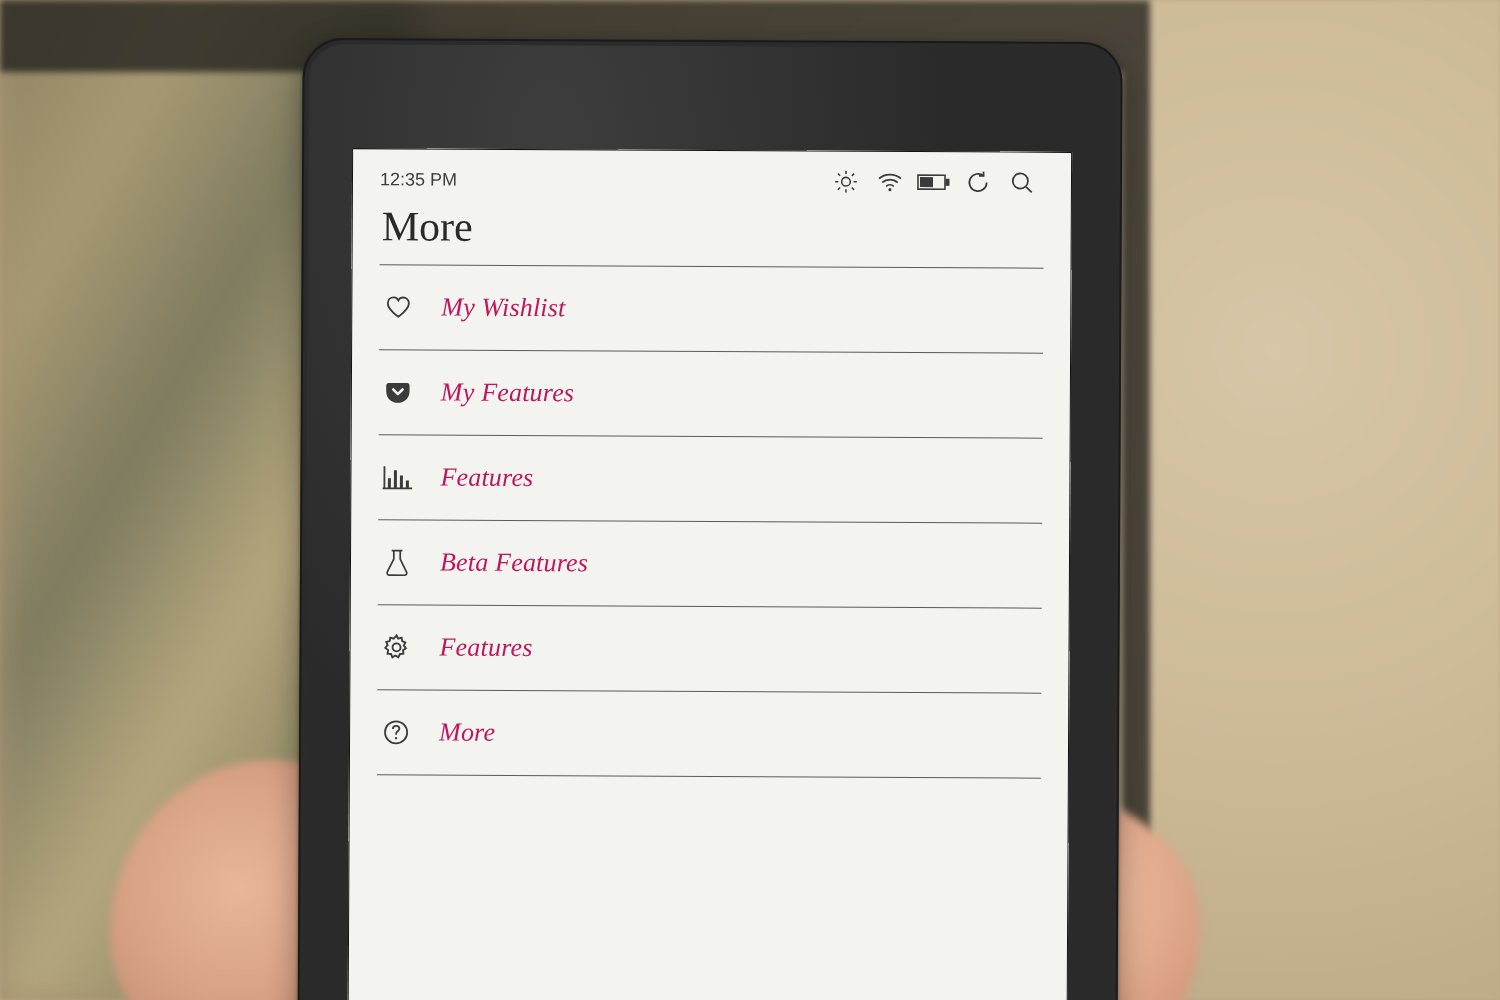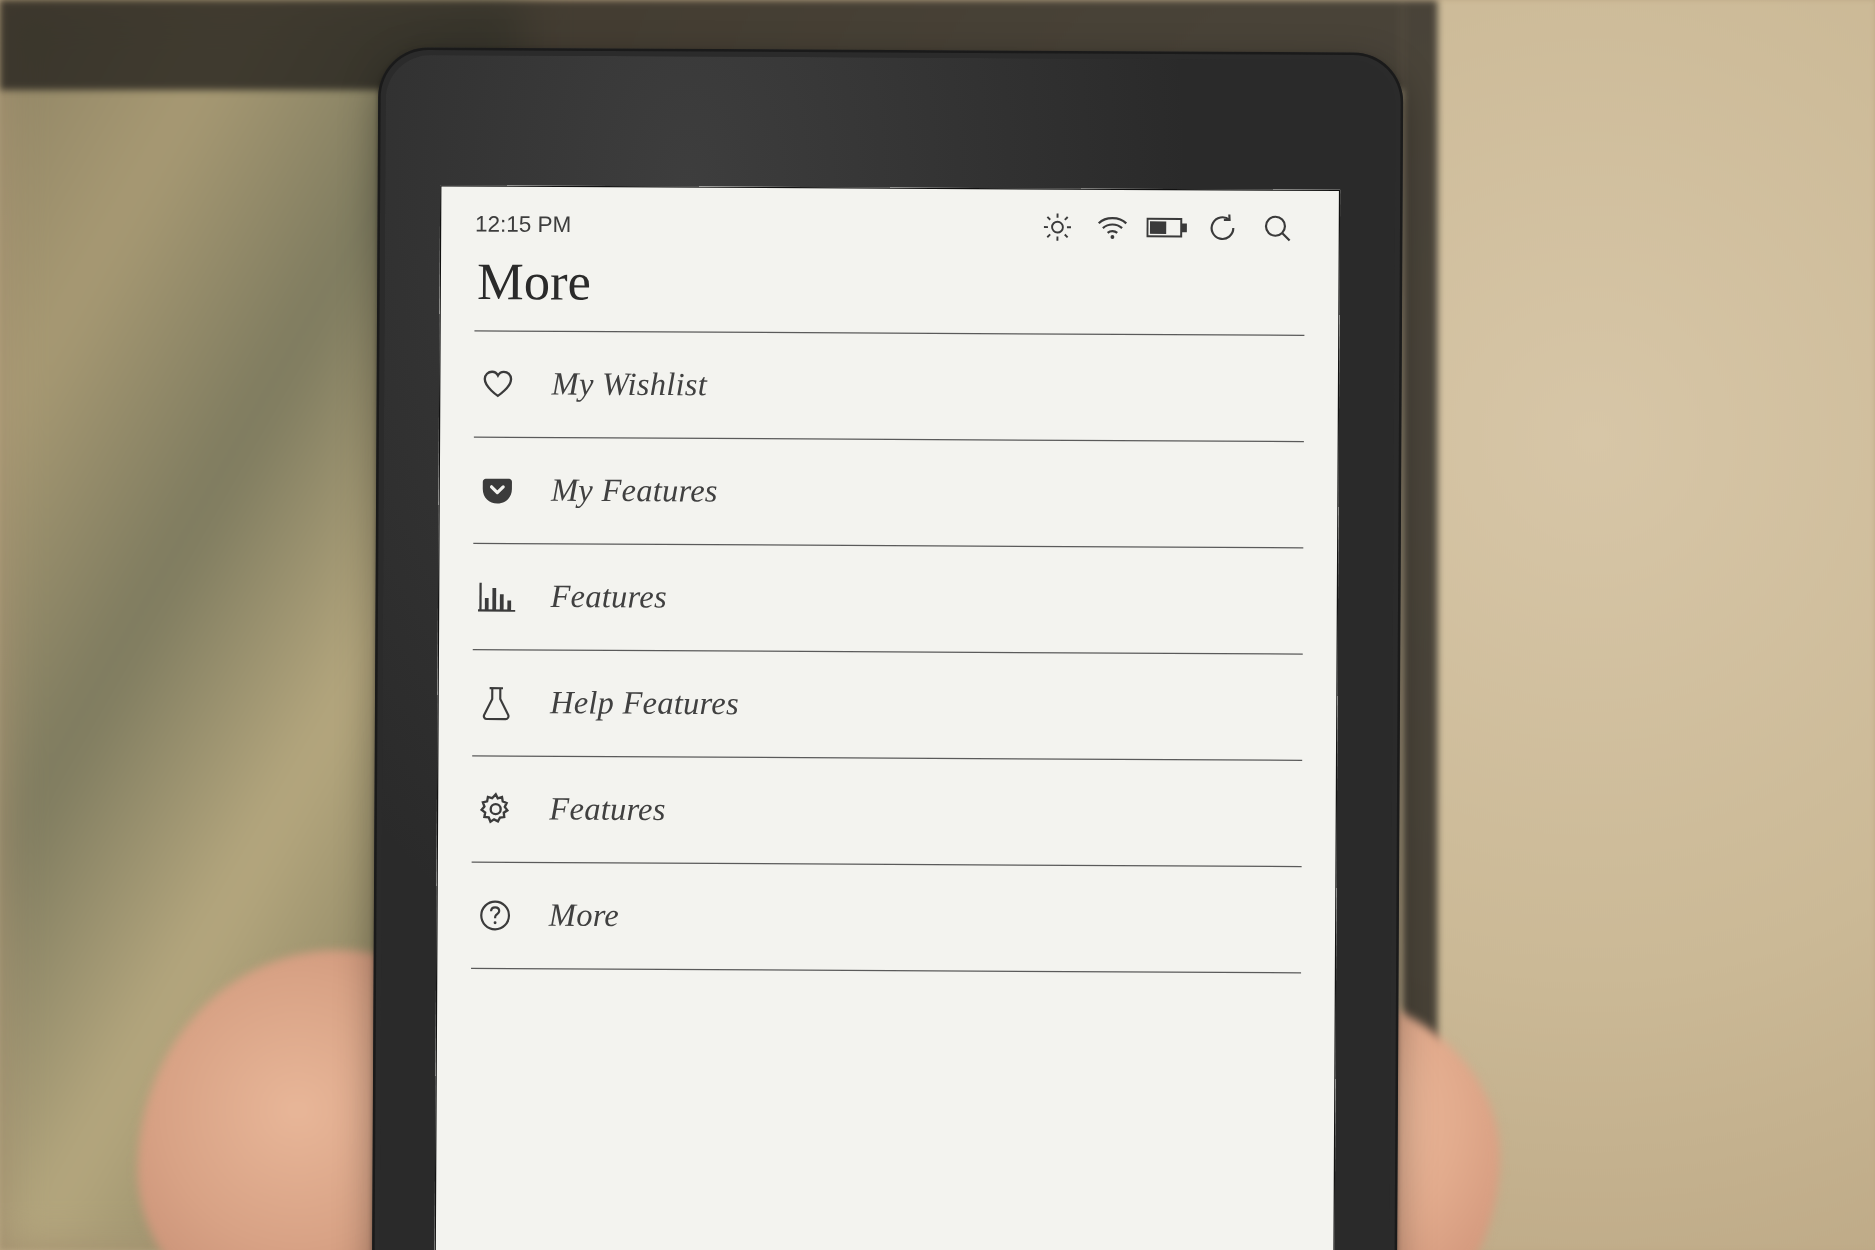--- a/index.html
+++ b/index.html
@@ -157,40 +157,40 @@
     width: 34px;
     display: flex;
     align-items: center;
     justify-content: center;
     color: #3b3b3b;
   }
   .menu-item .label {
     font-size: 26px;
     font-style: italic;
     font-family: Georgia, "Times New Roman", serif;
-    color: #404040;
+    color: #be185d;
     letter-spacing: 0.2px;
   }
   svg { display:block; }
 </style>
 </head>
 <body>
 
 <div class="photo-bg"></div>
 <div class="left-map-blur"></div>
 <div class="picture-frame"></div>
 <div class="hand-palm"></div>
 <div class="hand-thumb"></div>
 <div class="hand-fingers"></div>
 
 <div class="device">
   <div class="screen">
 
     <div class="statusbar">
-      <span class="time">12:15 PM</span>
+      <span class="time">12:35 PM</span>
       <span class="spacer"></span>
 
       <span class="status-icon">
         <svg width="26" height="26" viewBox="0 0 24 24" fill="none" stroke-width="1.4">
           <circle cx="12" cy="12" r="4"></circle>
           <line x1="12" y1="2" x2="12" y2="5"></line>
           <line x1="12" y1="19" x2="12" y2="22"></line>
           <line x1="2" y1="12" x2="5" y2="12"></line>
           <line x1="19" y1="12" x2="22" y2="12"></line>
           <line x1="4.5" y1="4.5" x2="6.6" y2="6.6"></line>
@@ -269,21 +269,21 @@
         <span class="label">Features</span>
       </div>
 
       <div class="menu-item">
         <span class="icon-slot">
           <svg width="26" height="30" viewBox="0 0 24 28" fill="none" stroke="#3b3b3b" stroke-width="1.6" stroke-linejoin="round">
             <path d="M9 3 V11 L3 23 C 2.4 24.3 3.3 26 5 26 H19 C20.7 26 21.6 24.3 21 23 L15 11 V3"></path>
             <line x1="7" y1="3" x2="17" y2="3"></line>
           </svg>
         </span>
-        <span class="label">Help Features</span>
+        <span class="label">Beta Features</span>
       </div>
 
       <div class="menu-item">
         <span class="icon-slot">
           <svg width="30" height="30" viewBox="0 0 24 24" fill="none" stroke="#3b3b3b" stroke-width="1.5">
             <circle cx="12" cy="12" r="3.2"></circle>
             <path d="M12 2.5 L13.3 5 L16 4.2 L16.5 7 L19 8 L17.8 10.5 L19.5 12.7 L17.2 14.2 L17.5 17 L14.8 17.3 L13.5 19.8 L11 18.5 L8.7 20 L7.6 17.3 L4.8 17 L5.3 14.2 L3 12.5 L4.8 10.3 L3.8 7.7 L6.5 7 L7 4.2 L9.7 5 Z"></path>
           </svg>
         </span>
         <span class="label">Features</span>

